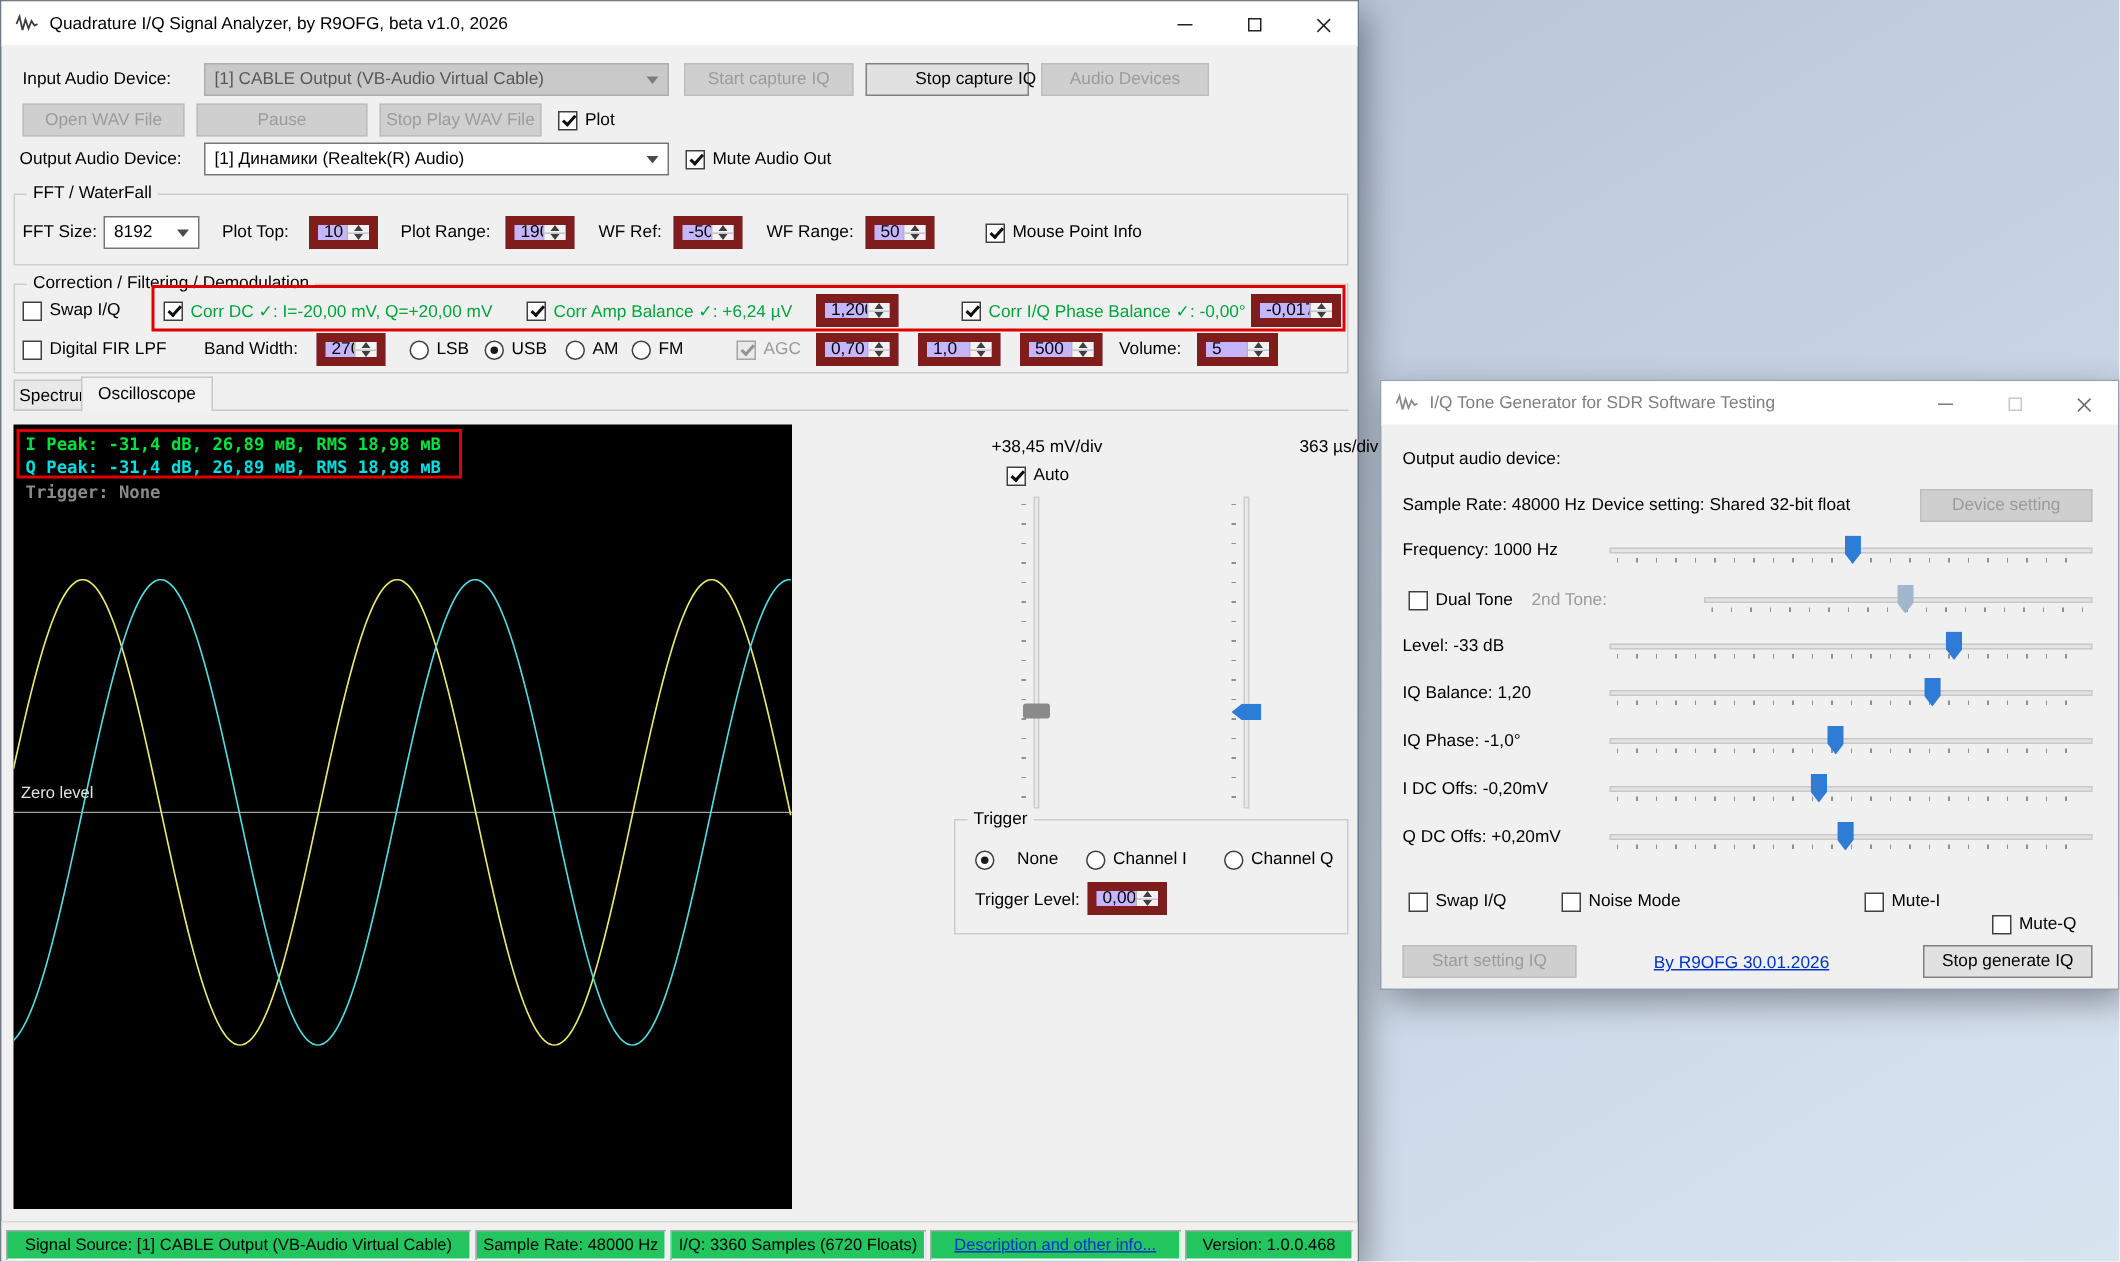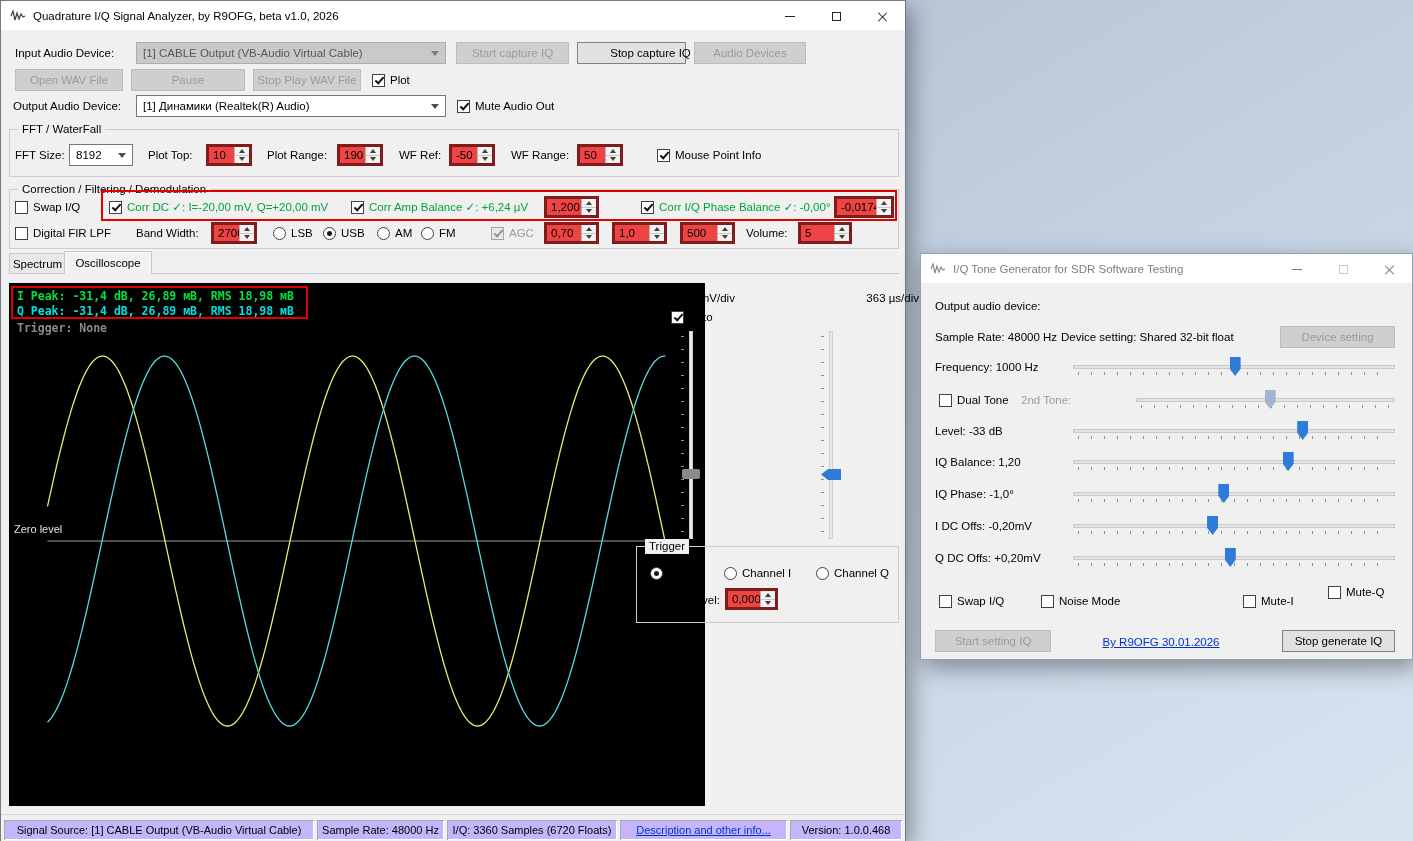--- a/index.html
+++ b/index.html
@@ -21,21 +21,21 @@
   .x-icon::before{transform:rotate(45deg);} .x-icon::after{transform:rotate(-45deg);}
   .x-icon.gray::before,.x-icon.gray::after{background:#6e6e6e;}
   .label{position:absolute;white-space:nowrap;line-height:14px;}
   .label.gray{color:#9b9b9b;}
   .btn{position:absolute;display:flex;align-items:center;justify-content:center;background:#e1e1e1;border:1px solid #818181;white-space:nowrap;}
   .btn.disabled{background:#cfcfcf;border-color:#bdbdbd;color:#9b9b9b;}
   .combo{position:absolute;height:22px;background:#fff;border:1px solid #767676;display:flex;align-items:center;padding:0 20px 0 6px;white-space:nowrap;overflow:hidden;}
   .combo.disabled{background:#c9c9c9;border-color:#adadad;color:#575757;}
   .chev{position:absolute;right:6px;top:50%;margin-top:-2px;width:0;height:0;border-left:4px solid transparent;border-right:4px solid transparent;border-top:5px solid #4c4c4c;}
   .combo.disabled .chev{border-top-color:#7d7d7d;}
-  .spin{position:absolute;height:22px;background:#ef4444;border:3px solid #7f1d1d;display:flex;}
+  .spin{position:absolute;height:22px;background:#c4b5fd;border:6px solid #7f1d1d;display:flex;}
   .spin-val{flex:1;display:flex;align-items:center;padding-left:4px;white-space:nowrap;overflow:hidden;}
   .spin-btns{width:15px;display:flex;flex-direction:column;border-left:1px solid #b5b5b5;}
   .spin-btn{flex:1;display:flex;align-items:center;justify-content:center;background:#f2f2f2;}
   .spin-btn + .spin-btn{border-top:1px solid #c8c8c8;}
   .tri-up{width:0;height:0;border-left:3px solid transparent;border-right:3px solid transparent;border-bottom:4px solid #3f3f3f;}
   .tri-down{width:0;height:0;border-left:3px solid transparent;border-right:3px solid transparent;border-top:4px solid #3f3f3f;}
   .cb,.radio{position:absolute;display:flex;align-items:center;gap:5px;white-space:nowrap;height:16px;}
   .box{width:13px;height:13px;background:#fff;border:1px solid #404040;position:relative;flex:none;}
   .box.checked::after{content:"";position:absolute;left:2px;top:2px;width:7px;height:3px;border-left:2px solid #101010;border-bottom:2px solid #101010;transform:rotate(-48deg);}
   .box.dis{border-color:#a5a5a5;background:#e9e9e9;}
@@ -58,21 +58,21 @@
   .vtrack{position:absolute;left:10px;top:0;bottom:0;width:4px;background:#e8e8e8;border:1px solid #cfcfcf;}
   .vticks{position:absolute;left:2px;top:5px;bottom:5px;width:3px;background-image:repeating-linear-gradient(to bottom,#909090 0 1px,transparent 1px 13px);}
   .vthumb-rect{position:absolute;left:3px;width:18px;height:10px;background:#8a8a8a;border-radius:2px;}
   .vthumb-arrow{position:absolute;left:2px;width:20px;height:11px;background:#2f7cd6;clip-path:polygon(0 50%,35% 0,100% 0,100% 100%,35% 100%);}
   .hslider{position:absolute;height:22px;}
   .htrack{position:absolute;left:0;right:0;top:9px;height:4px;background:#e3e3e3;border:1px solid #c9c9c9;}
   .hticks{position:absolute;left:5px;right:5px;top:16px;height:3px;background-image:repeating-linear-gradient(to right,#909090 0 1px,transparent 1px 13px);}
   .hthumb{position:absolute;top:1px;width:11px;height:19px;background:#2f7cd6;clip-path:polygon(0 0,100% 0,100% 62%,50% 100%,0 62%);}
   .hthumb.dis{background:#9fb6cc;}
   .statusbar{position:absolute;background:#f0f0f0;border-top:1px solid #d9d9d9;}
-  .status-panel{position:absolute;height:20px;display:flex;align-items:center;justify-content:center;font-size:11px;background:#c4b5fd;box-shadow:inset 1px 1px 0 #a9a9a9,inset -1px -1px 0 #ffffff;white-space:nowrap;overflow:hidden;}
+  .status-panel{position:absolute;height:20px;display:flex;align-items:center;justify-content:center;font-size:11px;background:#22c55e;box-shadow:inset 1px 1px 0 #a9a9a9,inset -1px -1px 0 #ffffff;white-space:nowrap;overflow:hidden;}
   .linktext{color:#0033cc;text-decoration:underline;}
 </style>
 </head>
 <body>
 
 <div class="desktop">
 
   <div class="window" style="left:0;top:0;width:906px;height:841px;">
     <div class="titlebar">
       <span class="app-icon">
@@ -301,24 +301,24 @@
           <span class="spin-btn">
             <span class="tri-up"></span>
           </span>
           <span class="spin-btn">
             <span class="tri-down"></span>
           </span>
         </span>
     </div>
 
     <div class="tab" style="left:8px;top:252px;width:57px;height:21px;">Spectrum</div>
-    <div class="tab selected" style="left:63px;top:250px;width:88px;height:23px;">Oscilloscope</div>
+    <div class="tab selected" style="left:53px;top:250px;width:88px;height:23px;">Oscilloscope</div>
     <div class="tabline" style="left:8px;top:272px;width:890px;"></div>
 
-    <div class="scope" style="left:8px;top:282px;width:696px;height:523px;">
+    <div class="scope" style="left:8px;top:282px;width:519px;height:523px;">
       <svg id="wave-svg" viewBox="0 0 619 523">
           <line x1="0" x2="619" y1="258" y2="258" stroke="#9aa0a0" stroke-width="1"></line>
           <polyline points="0,223.3 2,214.2 4,205.3 6,196.4 8,187.7 10,179.2 12,170.9 14,162.8 16,155.0 18,147.4 20,140.1 22,133.1 24,126.4 26,120.0 28,114.0 30,108.3 32,103.1 34,98.2 36,93.7 38,89.6 40,86.0 42,82.8 44,80.0 46,77.7 48,75.9 50,74.5 52,73.5 54,73.1 56,73.1 58,73.5 60,74.5 62,75.9 64,77.7 66,80.0 68,82.8 70,86.0 72,89.6 74,93.7 76,98.2 78,103.1 80,108.3 82,114.0 84,120.0 86,126.4 88,133.1 90,140.1 92,147.4 94,155.0 96,162.8 98,170.9 100,179.2 102,187.7 104,196.4 106,205.3 108,214.2 110,223.3 112,232.5 114,241.7 116,251.0 118,260.3 120,269.6 122,278.9 124,288.1 126,297.2 128,306.3 130,315.2 132,323.9 134,332.5 136,341.0 138,349.2 140,357.1 142,364.9 144,372.3 146,379.5 148,386.3 150,392.9 152,399.1 154,404.9 156,410.4 158,415.4 160,420.1 162,424.4 164,428.2 166,431.7 168,434.6 170,437.2 172,439.3 174,440.9 176,442.1 178,442.8 180,443.0 182,442.8 184,442.1 186,440.9 188,439.3 190,437.2 192,434.6 194,431.7 196,428.2 198,424.4 200,420.1 202,415.4 204,410.4 206,404.9 208,399.1 210,392.9 212,386.3 214,379.5 216,372.3 218,364.9 220,357.1 222,349.2 224,341.0 226,332.5 228,323.9 230,315.2 232,306.3 234,297.2 236,288.1 238,278.9 240,269.6 242,260.3 244,251.0 246,241.7 248,232.5 250,223.3 252,214.2 254,205.3 256,196.4 258,187.7 260,179.2 262,170.9 264,162.8 266,155.0 268,147.4 270,140.1 272,133.1 274,126.4 276,120.0 278,114.0 280,108.3 282,103.1 284,98.2 286,93.7 288,89.6 290,86.0 292,82.8 294,80.0 296,77.7 298,75.9 300,74.5 302,73.5 304,73.1 306,73.1 308,73.5 310,74.5 312,75.9 314,77.7 316,80.0 318,82.8 320,86.0 322,89.6 324,93.7 326,98.2 328,103.1 330,108.3 332,114.0 334,120.0 336,126.4 338,133.1 340,140.1 342,147.4 344,155.0 346,162.8 348,170.9 350,179.2 352,187.7 354,196.4 356,205.3 358,214.2 360,223.3 362,232.5 364,241.7 366,251.0 368,260.3 370,269.6 372,278.9 374,288.1 376,297.2 378,306.3 380,315.2 382,323.9 384,332.5 386,341.0 388,349.2 390,357.1 392,364.9 394,372.3 396,379.5 398,386.3 400,392.9 402,399.1 404,404.9 406,410.4 408,415.4 410,420.1 412,424.4 414,428.2 416,431.7 418,434.6 420,437.2 422,439.3 424,440.9 426,442.1 428,442.8 430,443.0 432,442.8 434,442.1 436,440.9 438,439.3 440,437.2 442,434.6 444,431.7 446,428.2 448,424.4 450,420.1 452,415.4 454,410.4 456,404.9 458,399.1 460,392.9 462,386.3 464,379.5 466,372.3 468,364.9 470,357.1 472,349.2 474,341.0 476,332.5 478,323.9 480,315.2 482,306.3 484,297.2 486,288.1 488,278.9 490,269.6 492,260.3 494,251.0 496,241.7 498,232.5 500,223.3 502,214.2 504,205.3 506,196.4 508,187.7 510,179.2 512,170.9 514,162.8 516,155.0 518,147.4 520,140.1 522,133.1 524,126.4 526,120.0 528,114.0 530,108.3 532,103.1 534,98.2 536,93.7 538,89.6 540,86.0 542,82.8 544,80.0 546,77.7 548,75.9 550,74.5 552,73.5 554,73.1 556,73.1 558,73.5 560,74.5 562,75.9 564,77.7 566,80.0 568,82.8 570,86.0 572,89.6 574,93.7 576,98.2 578,103.1 580,108.3 582,114.0 584,120.0 586,126.4 588,133.1 590,140.1 592,147.4 594,155.0 596,162.8 598,170.9 600,179.2 602,187.7 604,196.4 606,205.3 608,214.2 610,223.3 612,232.5 614,241.7 616,251.0 618,260.3" fill="none" stroke="#ebe96e" stroke-width="1.3"></polyline>
           <polyline points="0,439.3 2,437.2 4,434.6 6,431.7 8,428.2 10,424.4 12,420.1 14,415.4 16,410.4 18,404.9 20,399.1 22,392.9 24,386.3 26,379.5 28,372.3 30,364.9 32,357.1 34,349.2 36,341.0 38,332.5 40,323.9 42,315.2 44,306.3 46,297.2 48,288.1 50,278.9 52,269.6 54,260.3 56,251.0 58,241.7 60,232.5 62,223.3 64,214.2 66,205.3 68,196.4 70,187.7 72,179.2 74,170.9 76,162.8 78,155.0 80,147.4 82,140.1 84,133.1 86,126.4 88,120.0 90,114.0 92,108.3 94,103.1 96,98.2 98,93.7 100,89.6 102,86.0 104,82.8 106,80.0 108,77.7 110,75.9 112,74.5 114,73.5 116,73.1 118,73.1 120,73.5 122,74.5 124,75.9 126,77.7 128,80.0 130,82.8 132,86.0 134,89.6 136,93.7 138,98.2 140,103.1 142,108.3 144,114.0 146,120.0 148,126.4 150,133.1 152,140.1 154,147.4 156,155.0 158,162.8 160,170.9 162,179.2 164,187.7 166,196.4 168,205.3 170,214.2 172,223.3 174,232.5 176,241.7 178,251.0 180,260.3 182,269.6 184,278.9 186,288.1 188,297.2 190,306.3 192,315.2 194,323.9 196,332.5 198,341.0 200,349.2 202,357.1 204,364.9 206,372.3 208,379.5 210,386.3 212,392.9 214,399.1 216,404.9 218,410.4 220,415.4 222,420.1 224,424.4 226,428.2 228,431.7 230,434.6 232,437.2 234,439.3 236,440.9 238,442.1 240,442.8 242,443.0 244,442.8 246,442.1 248,440.9 250,439.3 252,437.2 254,434.6 256,431.7 258,428.2 260,424.4 262,420.1 264,415.4 266,410.4 268,404.9 270,399.1 272,392.9 274,386.3 276,379.5 278,372.3 280,364.9 282,357.1 284,349.2 286,341.0 288,332.5 290,323.9 292,315.2 294,306.3 296,297.2 298,288.1 300,278.9 302,269.6 304,260.3 306,251.0 308,241.7 310,232.5 312,223.3 314,214.2 316,205.3 318,196.4 320,187.7 322,179.2 324,170.9 326,162.8 328,155.0 330,147.4 332,140.1 334,133.1 336,126.4 338,120.0 340,114.0 342,108.3 344,103.1 346,98.2 348,93.7 350,89.6 352,86.0 354,82.8 356,80.0 358,77.7 360,75.9 362,74.5 364,73.5 366,73.1 368,73.1 370,73.5 372,74.5 374,75.9 376,77.7 378,80.0 380,82.8 382,86.0 384,89.6 386,93.7 388,98.2 390,103.1 392,108.3 394,114.0 396,120.0 398,126.4 400,133.1 402,140.1 404,147.4 406,155.0 408,162.8 410,170.9 412,179.2 414,187.7 416,196.4 418,205.3 420,214.2 422,223.3 424,232.5 426,241.7 428,251.0 430,260.3 432,269.6 434,278.9 436,288.1 438,297.2 440,306.3 442,315.2 444,323.9 446,332.5 448,341.0 450,349.2 452,357.1 454,364.9 456,372.3 458,379.5 460,386.3 462,392.9 464,399.1 466,404.9 468,410.4 470,415.4 472,420.1 474,424.4 476,428.2 478,431.7 480,434.6 482,437.2 484,439.3 486,440.9 488,442.1 490,442.8 492,443.0 494,442.8 496,442.1 498,440.9 500,439.3 502,437.2 504,434.6 506,431.7 508,428.2 510,424.4 512,420.1 514,415.4 516,410.4 518,404.9 520,399.1 522,392.9 524,386.3 526,379.5 528,372.3 530,364.9 532,357.1 534,349.2 536,341.0 538,332.5 540,323.9 542,315.2 544,306.3 546,297.2 548,288.1 550,278.9 552,269.6 554,260.3 556,251.0 558,241.7 560,232.5 562,223.3 564,214.2 566,205.3 568,196.4 570,187.7 572,179.2 574,170.9 576,162.8 578,155.0 580,147.4 582,140.1 584,133.1 586,126.4 588,120.0 590,114.0 592,108.3 594,103.1 596,98.2 598,93.7 600,89.6 602,86.0 604,82.8 606,80.0 608,77.7 610,75.9 612,74.5 614,73.5 616,73.1 618,73.1" fill="none" stroke="#54dbe0" stroke-width="1.3"></polyline>
         </svg>
       <div class="redbox" style="left:2px;top:3px;width:297px;height:33px;"></div>
       <div class="scope-text" style="left:8px;top:6px;color:#00e23c;">I Peak: -31,4 dB, 26,89 мВ, RMS 18,98 мВ</div>
       <div class="scope-text" style="left:8px;top:21px;color:#00dfdf;">Q Peak: -31,4 dB, 26,89 мВ, RMS 18,98 мВ</div>
       <div class="scope-text" style="left:8px;top:38px;color:#8a8a8a;">Trigger: None</div>
       <div class="zero-label" style="left:5px;top:240px;">Zero level</div>
@@ -463,21 +463,21 @@
       <span>Swap I/Q</span>
     </label>
     <label class="cb" style="left:120px;top:339px;">
       <span class="box"></span>
       <span>Noise Mode</span>
     </label>
     <label class="cb" style="left:322px;top:339px;">
       <span class="box"></span>
       <span>Mute-I</span>
     </label>
-    <label class="cb" style="left:407px;top:330px;">
+    <label class="cb" style="left:407px;top:354px;">
       <span class="box"></span>
       <span>Mute-Q</span>
     </label>
 
     <div class="btn disabled" style="left:14px;top:376px;width:116px;height:22px;">Start setting IQ</div>
     <span class="label linktext" style="left:170px;top:381px;width:140px;text-align:center;">By R9OFG 30.01.2026</span>
     <div class="btn" style="left:361px;top:376px;width:113px;height:22px;">Stop generate IQ</div>
   </div>
 
 </div>

